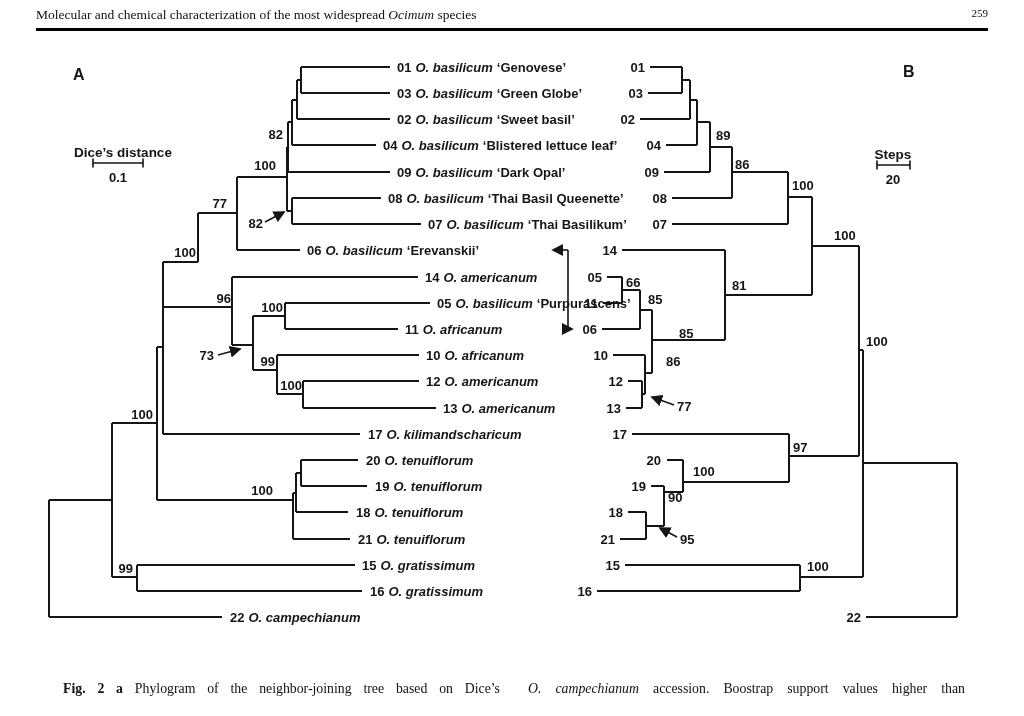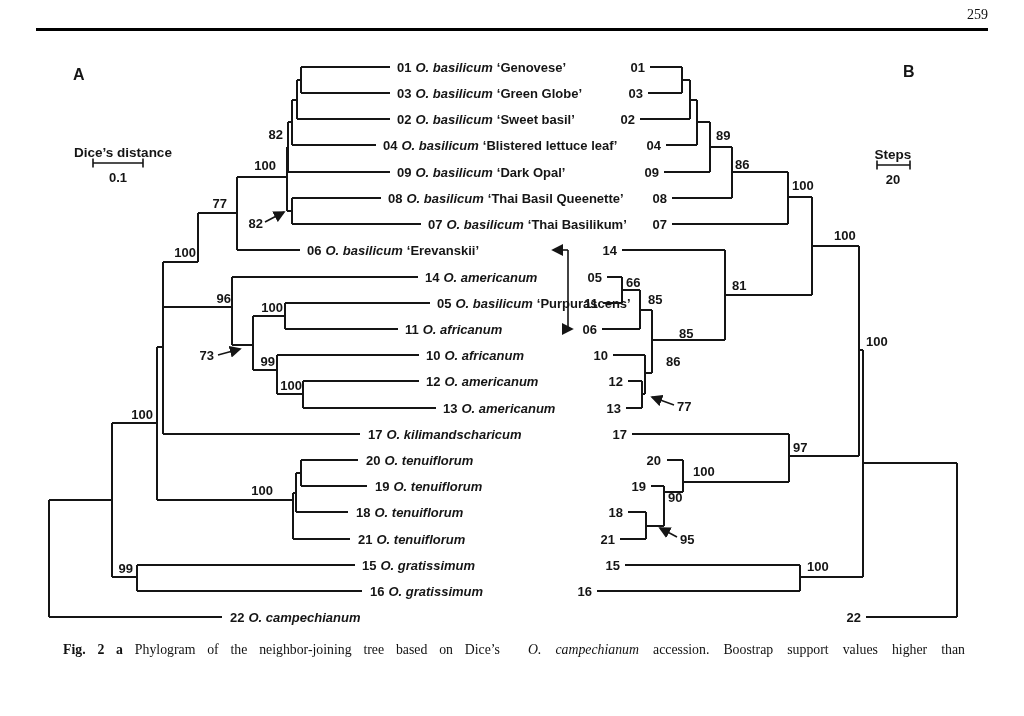--- a/index.html
+++ b/index.html
@@ -1,39 +1,40 @@
 <!DOCTYPE html>
 <html><head>
 <meta charset="utf-8">
 <style>
   html,body{margin:0;padding:0;background:#888;}
   .page{position:relative;width:1024px;height:716px;background:#ffffff;overflow:hidden;
         font-family:"Liberation Serif", serif;color:#111;}
   .hdr-title{position:absolute;left:36px;top:7px;font-size:13.5px;white-space:nowrap;}
-  .hdr-page{position:absolute;right:36px;top:7px;font-size:14px;}
+  .hdr-page{position:absolute;right:36px;top:7px;font-size:11px;}
   .hdr-rule{position:absolute;left:36px;top:28px;width:952px;height:3px;background:#000;}
   .hdr-rule:before{content:"";position:absolute;left:0;top:-1px;width:100%;height:1px;background:#fff;}
   svg{position:absolute;left:0;top:0;}
   .tree-line{stroke:#151515;stroke-width:2;fill:none;}
   .thin-line{stroke:#151515;stroke-width:1.6;fill:none;}
   .tlabel{font-family:"Liberation Sans", sans-serif;font-weight:bold;font-size:13px;fill:#151515;}
   .panel-letter{font-family:"Liberation Sans", sans-serif;font-weight:bold;font-size:16px;fill:#151515;}
   .scale-title{font-family:"Liberation Sans", sans-serif;font-weight:bold;font-size:13.5px;fill:#151515;}
   .cap{position:absolute;top:640px;font-size:13.8px;line-height:19.5px;}
   .cap-left{left:63px;width:437px;}
   .cap-right{left:528px;width:437px;}
-  .cap-line{white-space:nowrap;}
+  .cap-line{white-space:nowrap;margin-top:39px;}
   .cap-line.just{white-space:normal;text-align:justify;text-align-last:justify;}
   .b{font-weight:bold;} .i{font-style:italic;}
 </style>
 </head>
 <body>
 
 <div class="page">
 
+  <div class="hdr-title"><span>Molecular and chemical characterization of the most widespread </span><span class="i">Ocimum</span><span> species</span></div>
   <div class="hdr-page">259</div>
   <div class="hdr-rule"></div>
 
   <svg id="fig" width="1024" height="716" viewBox="0 0 1024 716">
     <defs>
       <marker id="arrow" viewBox="0 0 10 10" refX="8.5" refY="5" markerWidth="7.5" markerHeight="7.5" orient="auto-start-reverse">
         <path d="M0,0 L10,5 L0,10 z" fill="#151515"></path>
       </marker>
     </defs>
 

